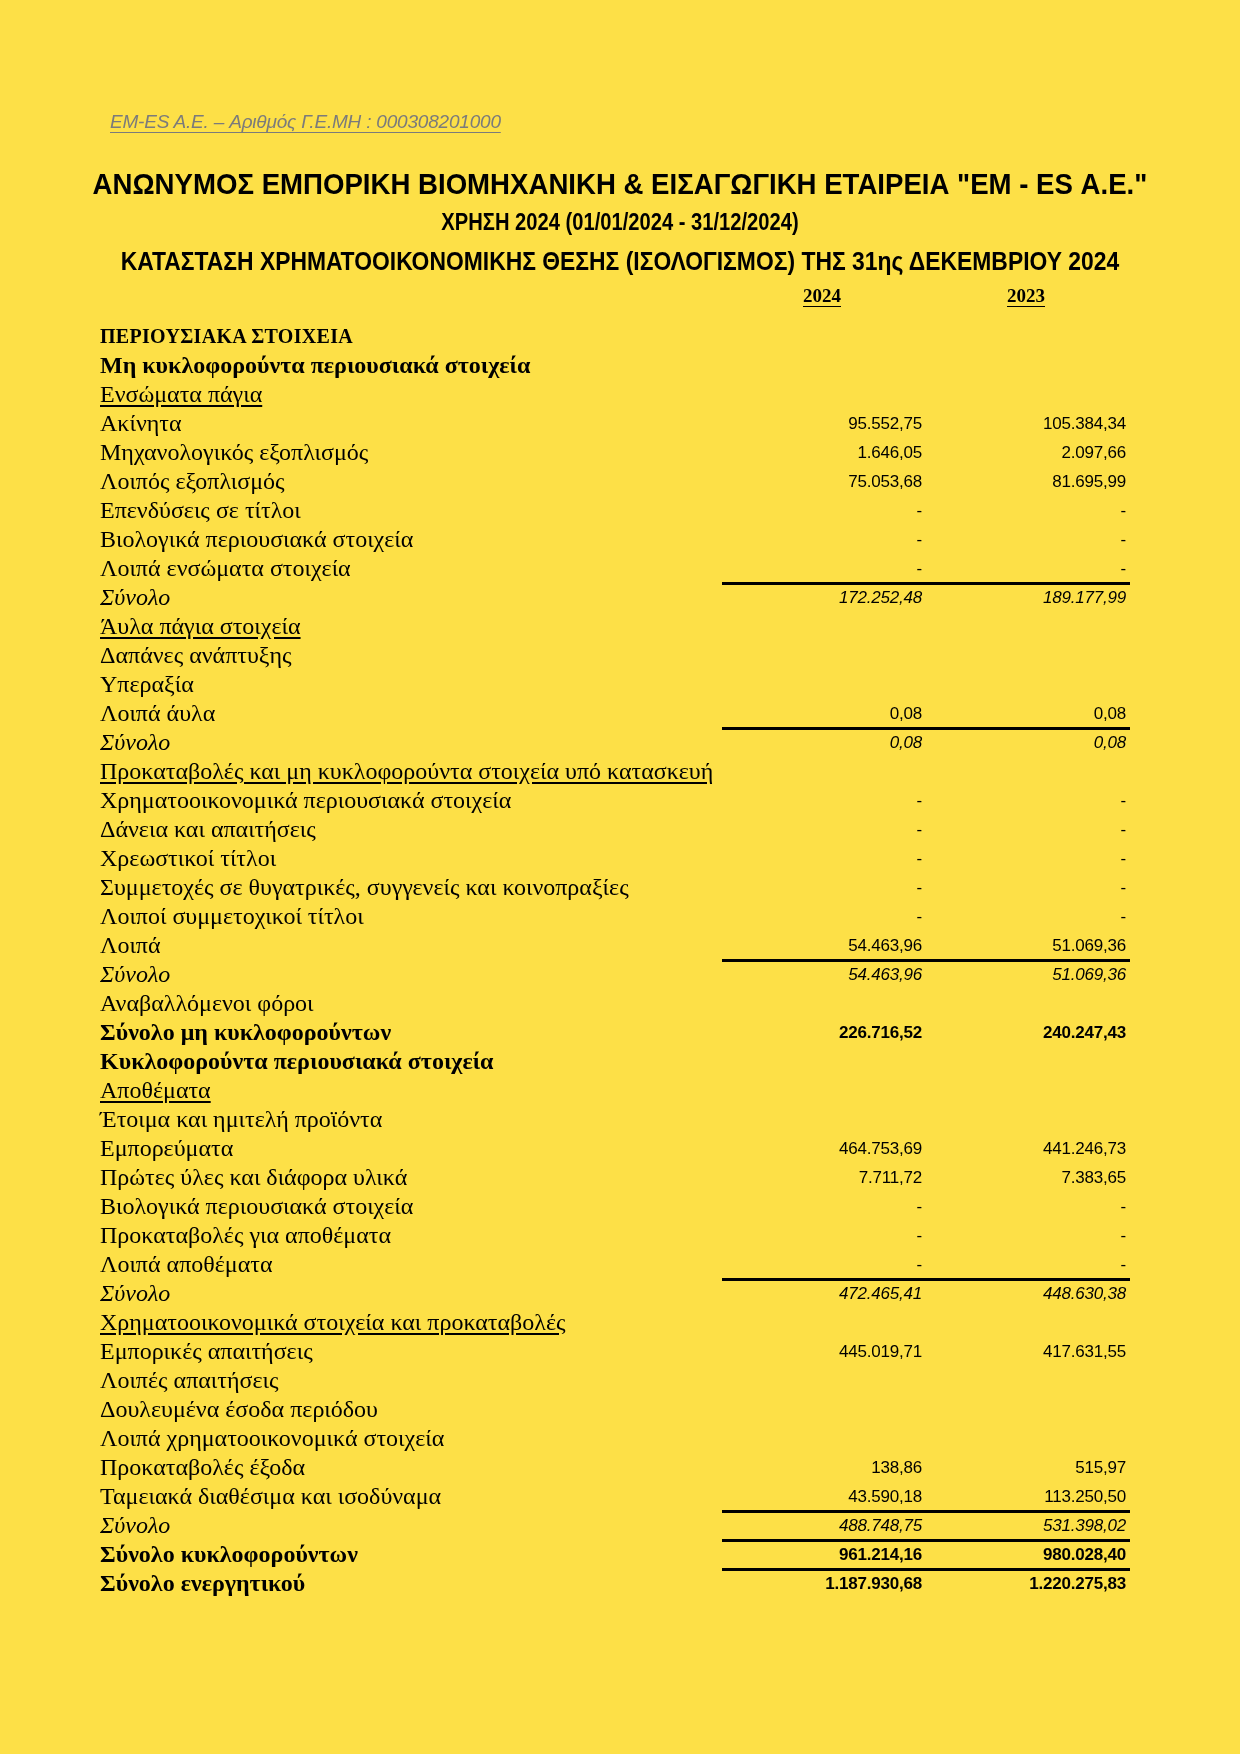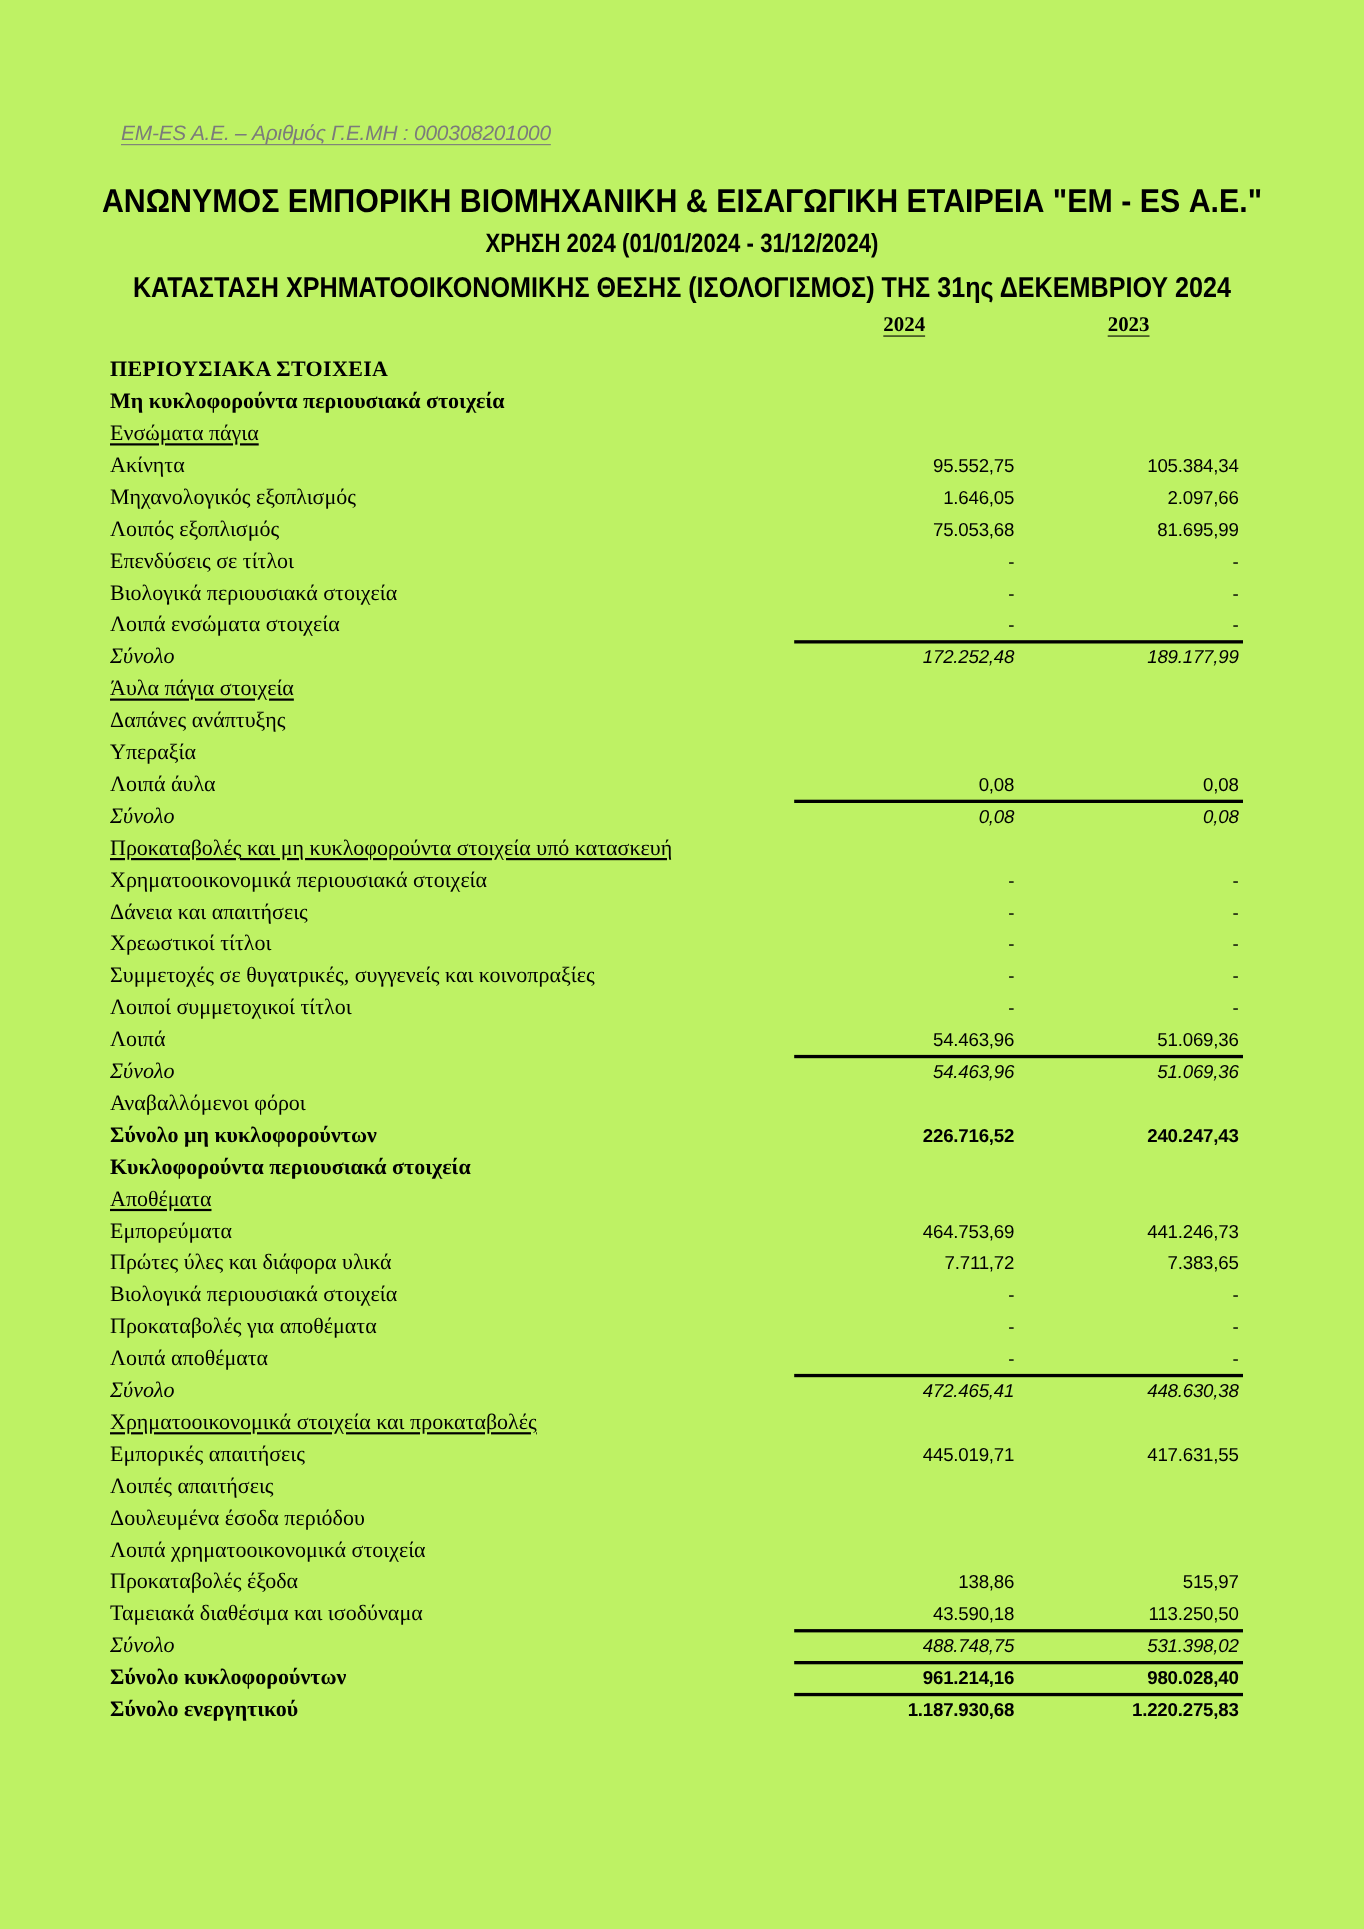--- a/index.html
+++ b/index.html
@@ -1,19 +1,19 @@
 <!DOCTYPE html>
 <html><head>
 <meta charset="utf-8">
 <style>
   html,body{margin:0;padding:0;background:#e9e9e9;}
   .page{
     position:relative;
     width:1240px;height:1754px;
-    background:#bef264;
+    background:#fde047;
     margin:0 auto;
     overflow:hidden;
     font-family:"Liberation Serif","DejaVu Serif",serif;
     color:#000;
   }
   
   .gemi{
     position:absolute;left:110px;top:111px;
     font-family:"Liberation Sans","DejaVu Sans",sans-serif;
     font-style:italic;font-size:19px;color:#7b7b7b;
@@ -36,21 +36,21 @@
     font-weight:bold;font-size:19px;
   }
   .colhead span{text-decoration:underline;text-underline-offset:4px;}
   .ch-2024{left:722px;}
   .ch-2023{left:926px;}
   
   .table{position:absolute;left:0;top:322px;width:1076px;}
   .row{position:relative;height:29px;line-height:29px;}
   .label{
     position:absolute;left:100px;top:0;height:29px;
-    font-size:20px;white-space:nowrap;
+    font-size:24px;white-space:nowrap;
   }
   .col{
     position:absolute;top:0;height:29px;width:200px;text-align:right;
     font-family:"Liberation Sans","DejaVu Sans",sans-serif;
     font-size:17px;letter-spacing:-0.2px;white-space:nowrap;
   }
   .c24{left:722px;}
   .c23{left:926px;}
   
   .row.caps-bold .label{font-weight:bold;font-size:20px;letter-spacing:0.3px;}
@@ -242,20 +242,25 @@
       <div class="col c24"></div>
       <div class="col c23"></div>
     </div>
 
     <div class="row underline">
       <div class="label">Αποθέματα</div>
       <div class="col c24"></div>
       <div class="col c23"></div>
     </div>
 
+    <div class="row item">
+      <div class="label">Έτοιμα και ημιτελή προϊόντα</div>
+      <div class="col c24"></div>
+      <div class="col c23"></div>
+    </div>
 
     <div class="row item">
       <div class="label">Εμπορεύματα</div>
       <div class="col c24">464.753,69</div>
       <div class="col c23">441.246,73</div>
     </div>
 
     <div class="row item">
       <div class="label">Πρώτες ύλες και διάφορα υλικά</div>
       <div class="col c24">7.711,72</div>

